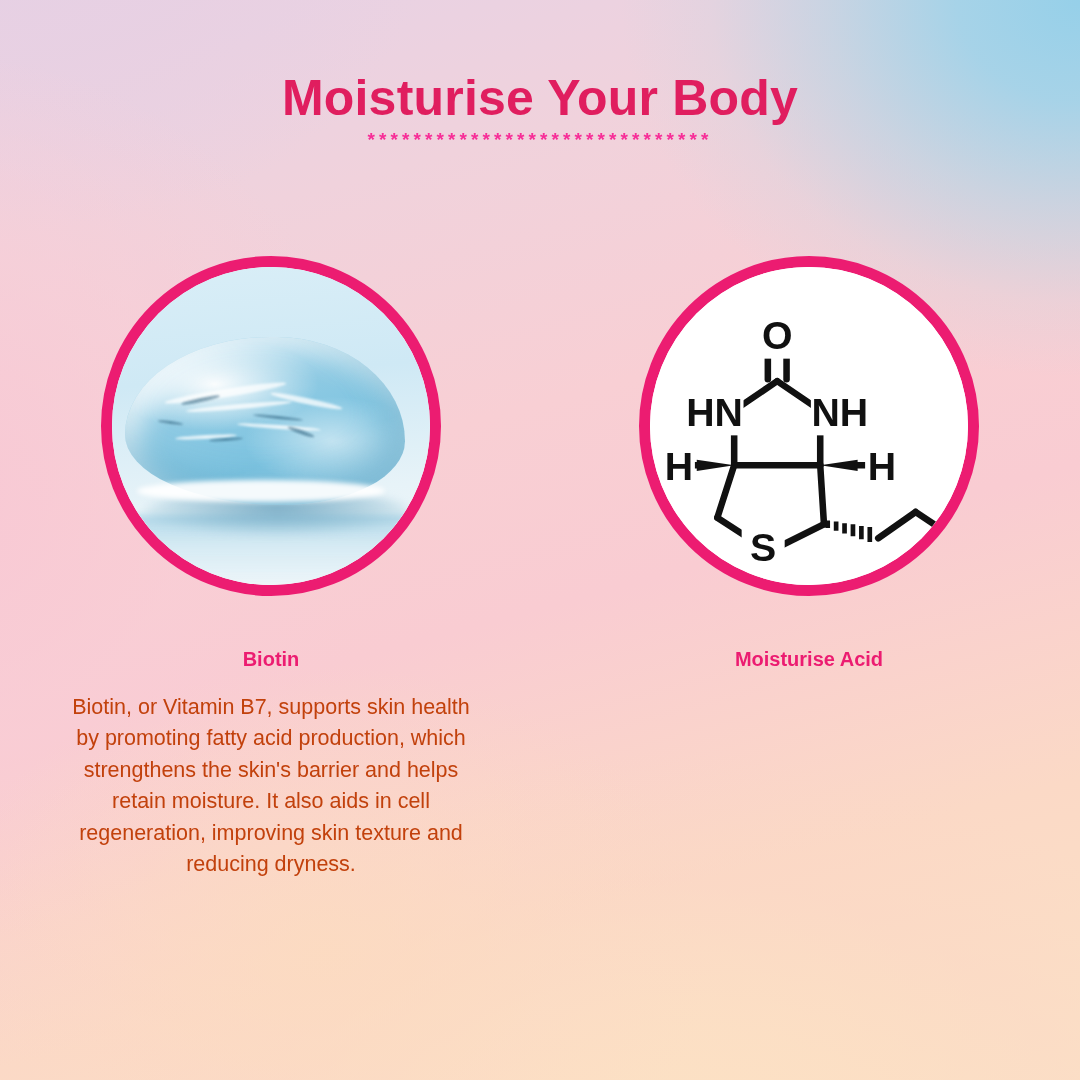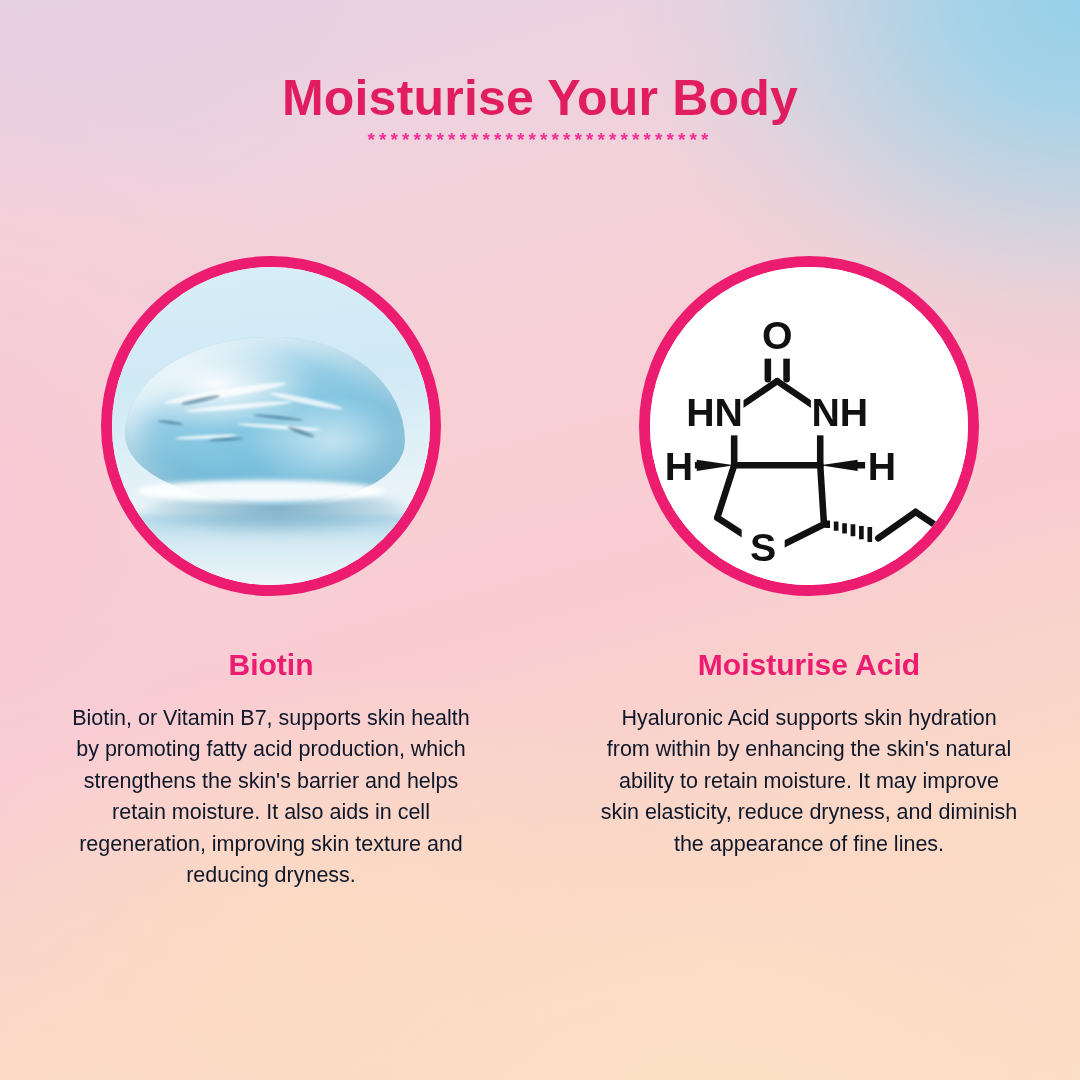--- a/index.html
+++ b/index.html
@@ -204,31 +204,31 @@
   
   .mol-wrap {
     position: absolute;
     inset: 0;
     background: #ffffff;
   }
   .mol-wrap svg { display: block; width: 100%; height: 100%; }
 
   .term-label {
     margin-top: 52px;
-    font-size: 30px;
+    font-size: 20px;
     font-weight: bold;
     color: #ec1c71;
     line-height: 1.1;
     text-align: center;
   }
   .term-desc {
     margin-top: 22px;
     font-size: 21.5px;
     line-height: 1.46;
-    color: #0f172a;
+    color: #c2410c;
     text-align: center;
     width: 400px;
   }
   .col-right .term-desc { width: 424px; }
 </style>
 </head>
 <body>
 
 <div id="poster">
 
@@ -328,17 +328,16 @@
               <text x="69" y="170">HN</text>
               <text x="203" y="170">NH</text>
               <text x="31" y="228">H</text>
               <text x="248" y="228">H</text>
               <text x="121" y="314">S</text>
             </g>
           </svg>
         </div>
       </div>
       <div class="term-label">Moisturise Acid</div>
-      <p class="term-desc">Hyaluronic Acid supports skin hydration from within by enhancing the skin's natural ability to retain moisture. It may improve skin elasticity, reduce dryness, and diminish the appearance of fine lines.</p>
     </div>
 
   </div>
 </div>
 
 </body></html>

